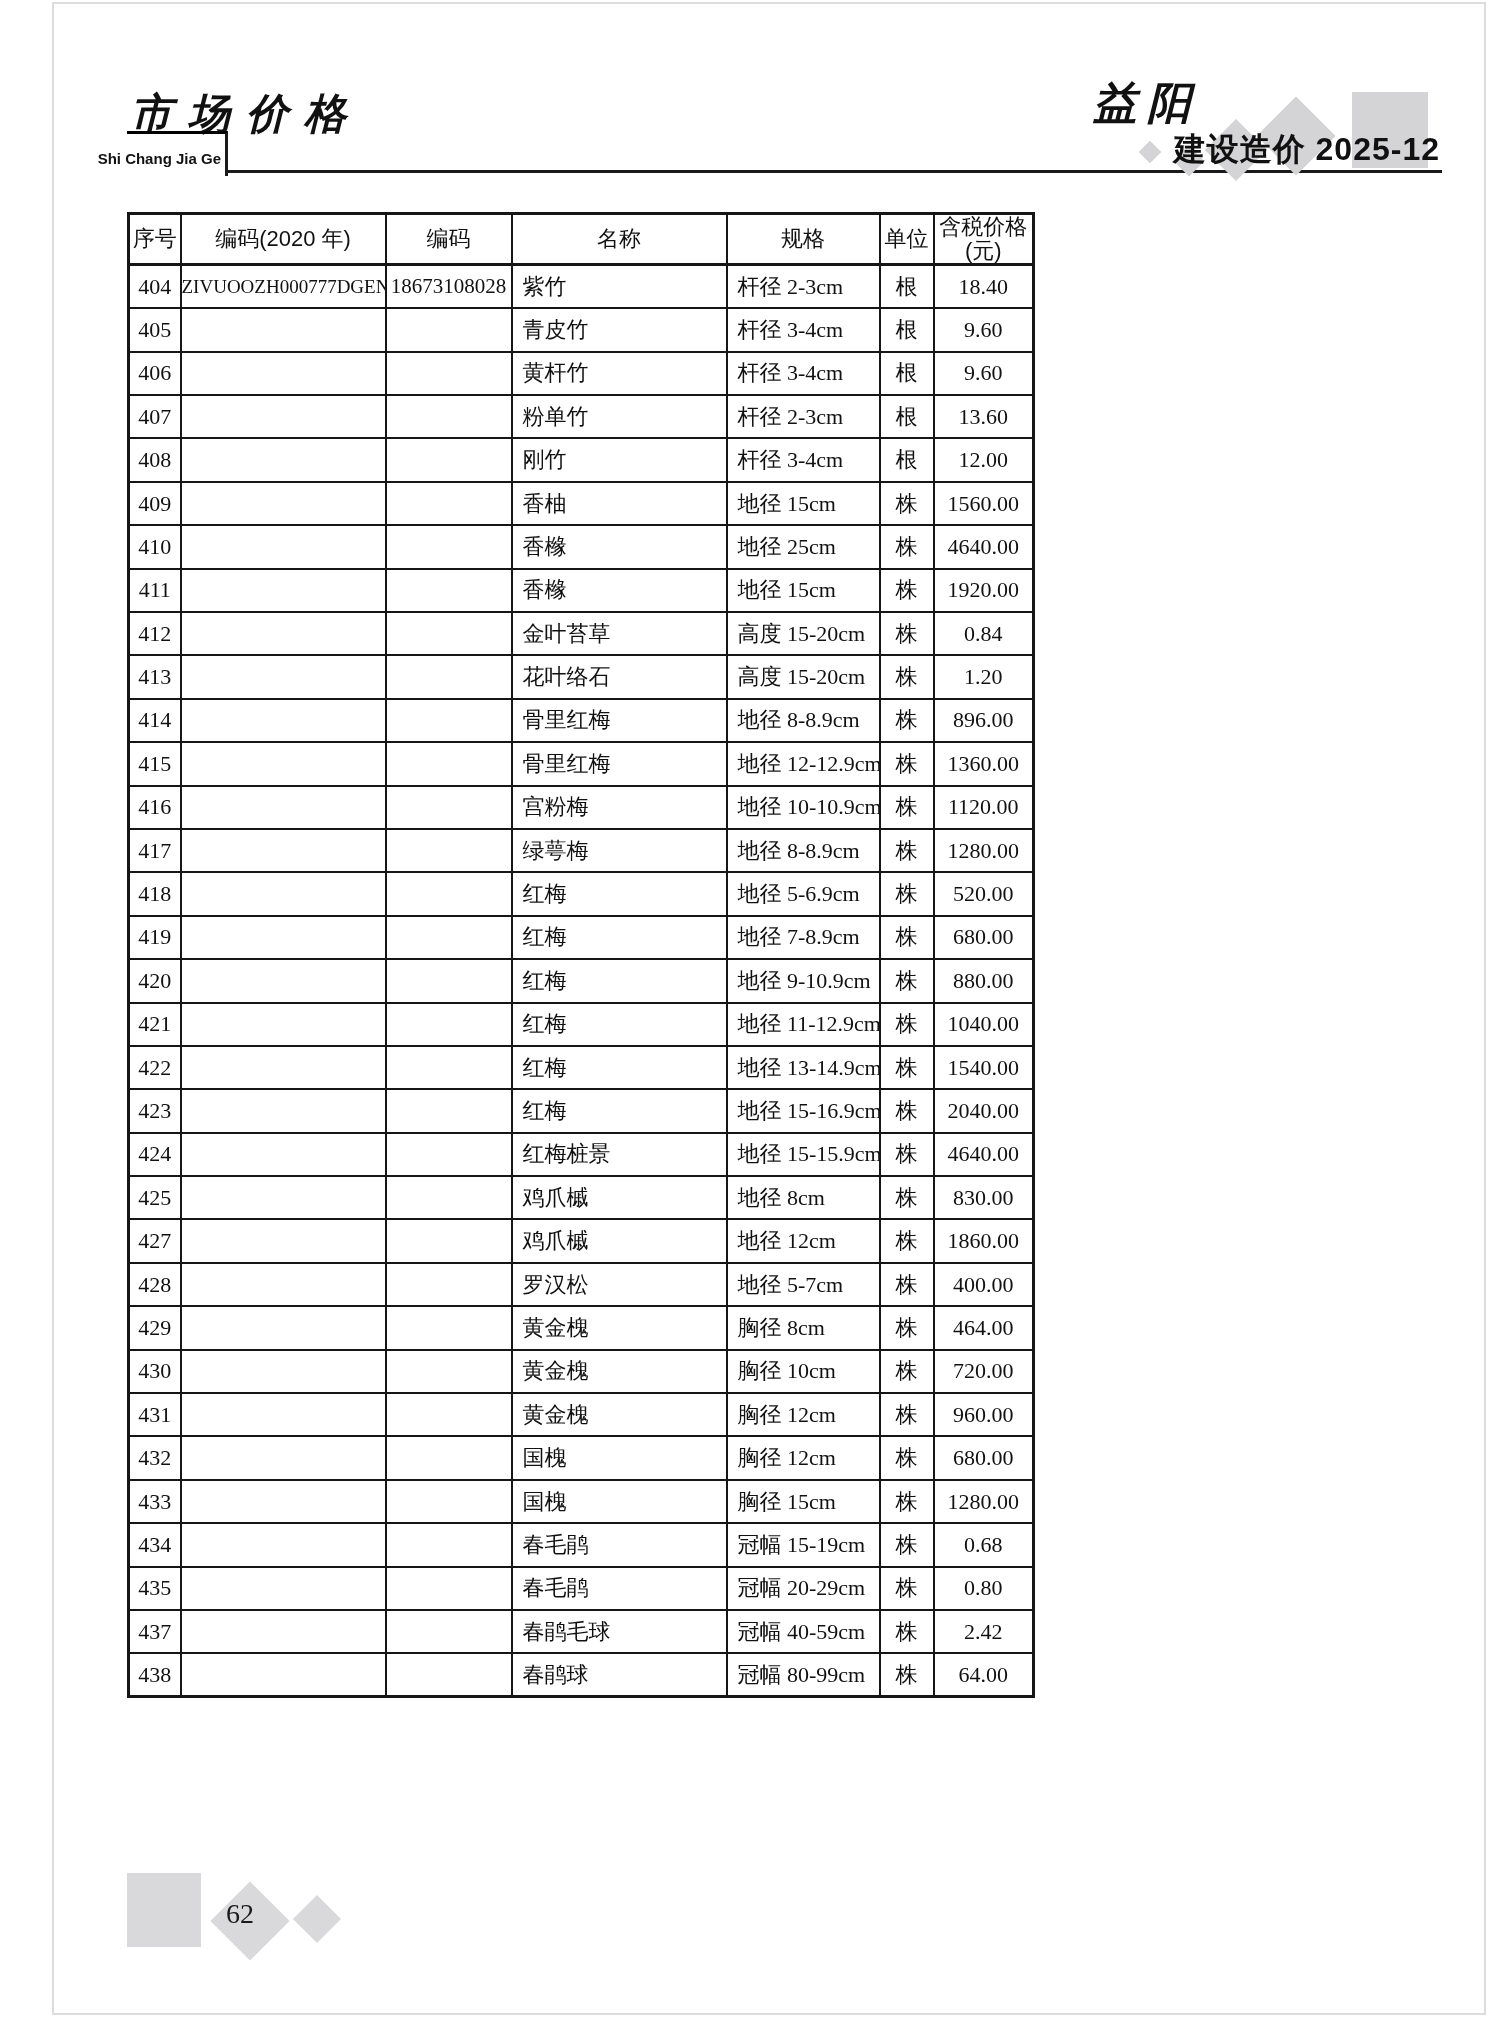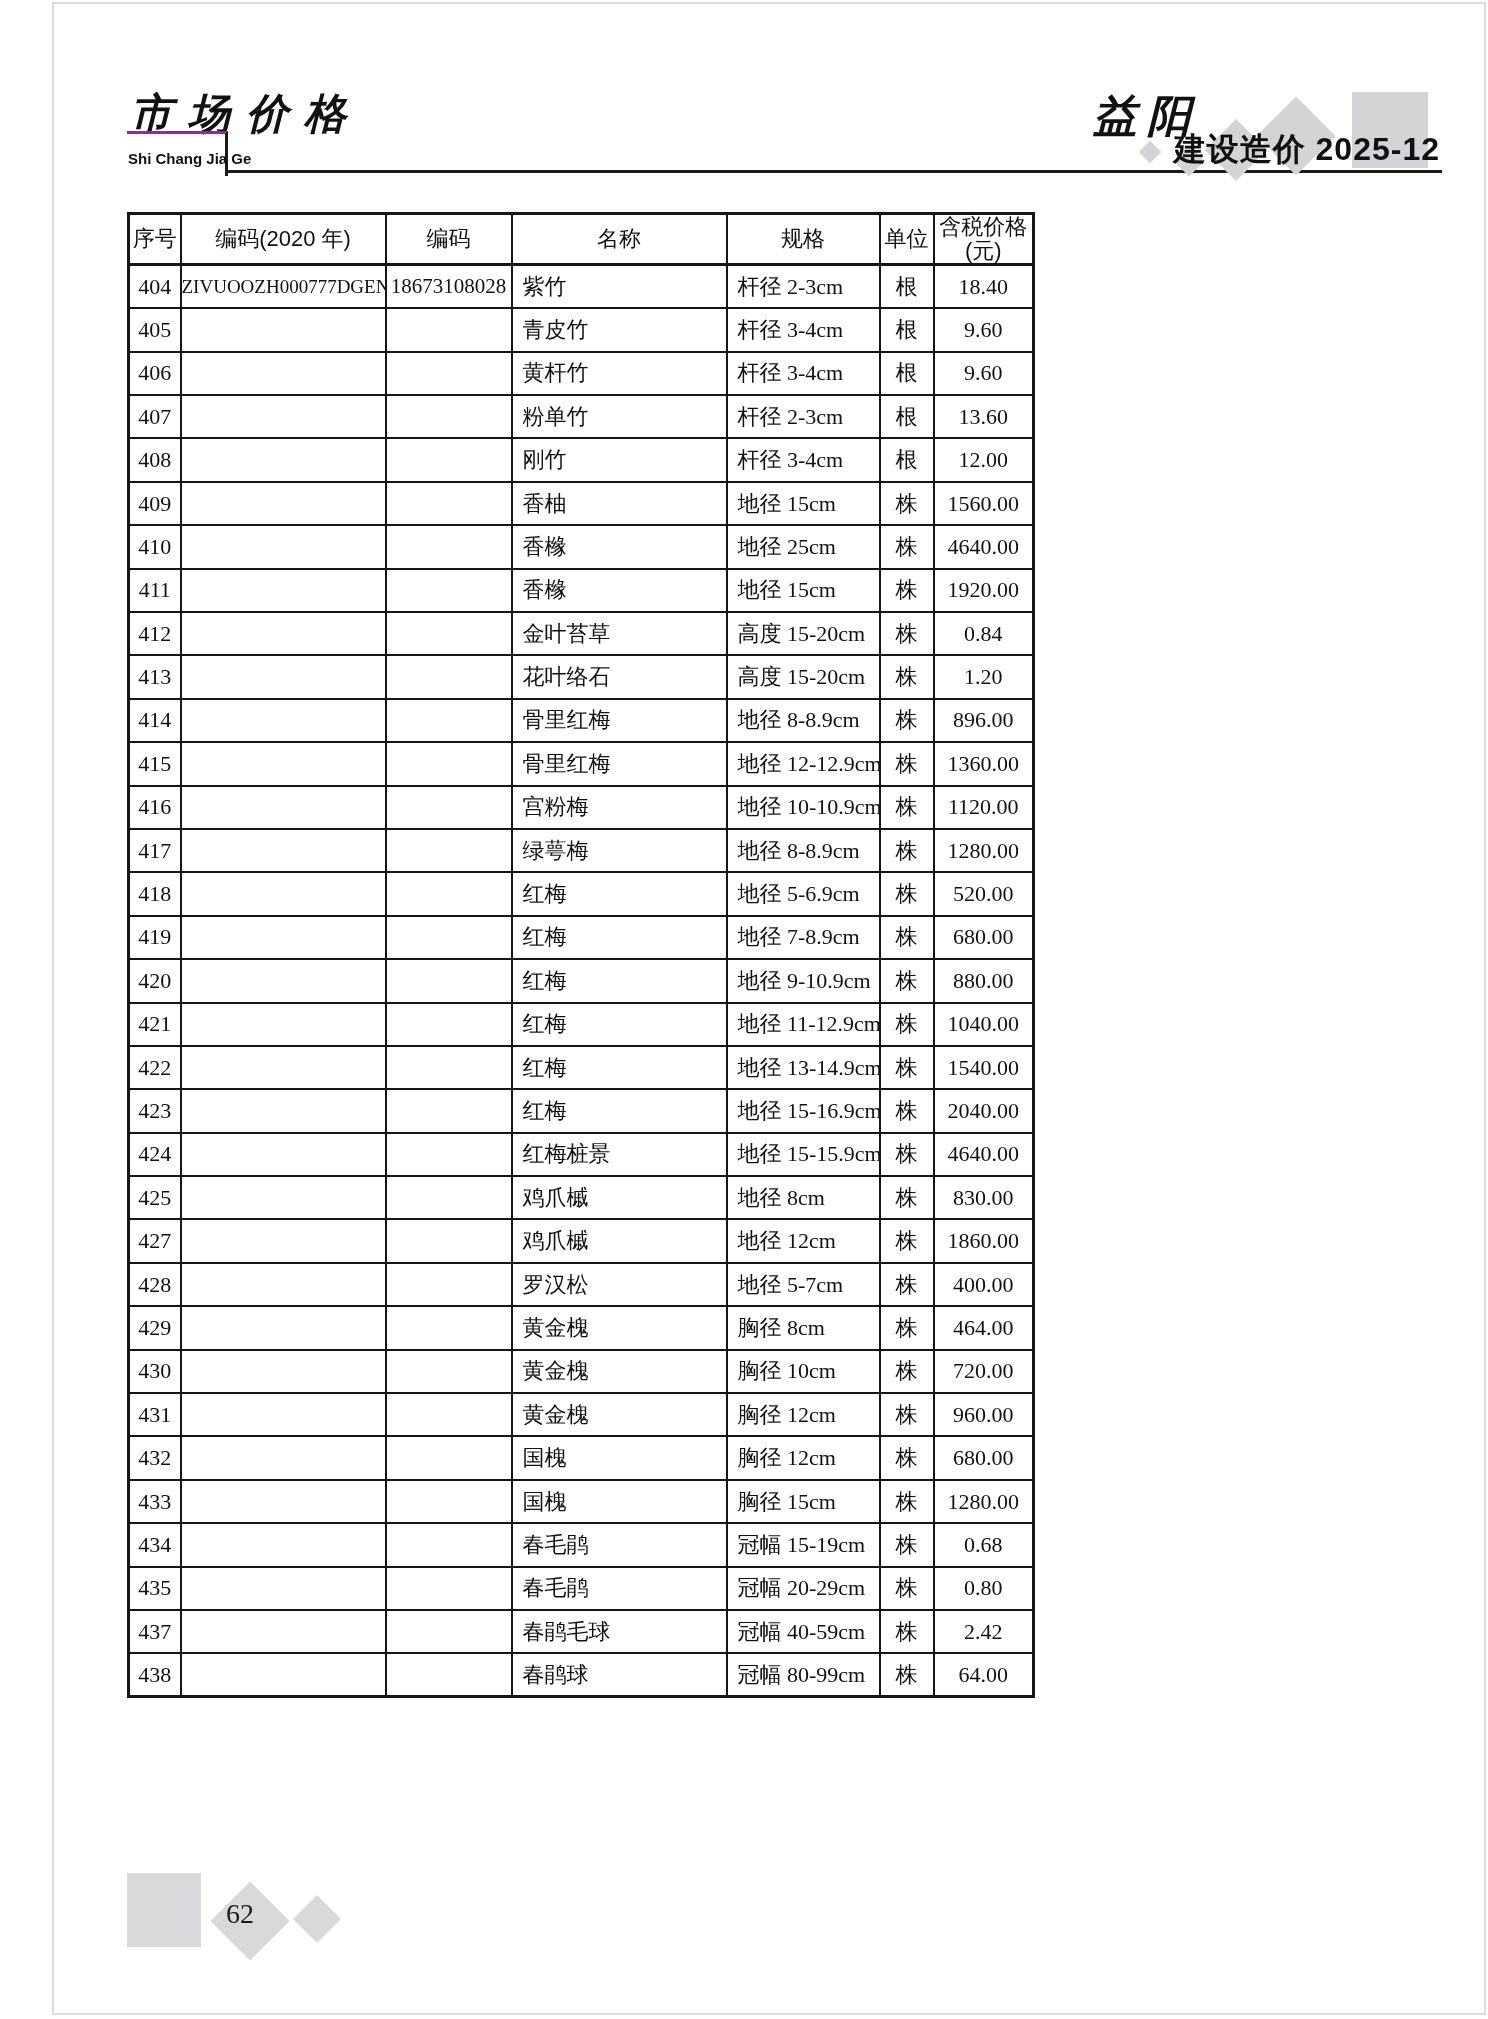--- a/index.html
+++ b/index.html
@@ -16,33 +16,33 @@
   .edge-right { left:1484px; top:2px;  width:2px;    height:2013px; }
 
   
   .brand-title {
     position:absolute; left:130px; top:86px;
     font-size:42px; font-weight:bold; font-style:italic; letter-spacing:16px;
     font-family:"Liberation Serif","DejaVu Serif",serif;
   }
   .brand-box {
     position:absolute; left:127px; top:131px; width:101px; height:45px;
-    border-top:3px solid #a21caf; border-right:3px solid #1a1a1a;
-    display:flex; align-items:center; justify-content:flex-start;
+    border-top:3px solid #000000; border-right:3px solid #1a1a1a;
+    display:flex; align-items:center; justify-content:flex-end;
   }
   .brand-sub {
     font-family:"Liberation Sans","DejaVu Sans",sans-serif;
     font-weight:bold; font-size:15px; white-space:nowrap; letter-spacing:0px;
     padding:6px 4px 0 1px;
   }
   .page-rule { position:absolute; left:228px; top:170px; width:1214px; height:3px; background:#1a1a1a; }
 
   .region-title {
     position:absolute; left:1093px; top:74px;
-    font-size:44px; font-weight:bold; font-style:italic; letter-spacing:10px;margin-top:13px;
+    font-size:44px; font-weight:bold; font-style:italic; letter-spacing:10px;
   }
   .issue-line {
     position:absolute; right:48px; top:128px; width:1000px; text-align:right;
     font-family:"Liberation Sans","DejaVu Sans",sans-serif;
     font-weight:bold; font-size:32px; letter-spacing:1px; white-space:nowrap;
   }
   .issue-bullet {
     display:inline-block; width:16px; height:16px; background:#d4d4d6;
     transform:rotate(45deg); margin-right:16px; vertical-align:middle;
   }

